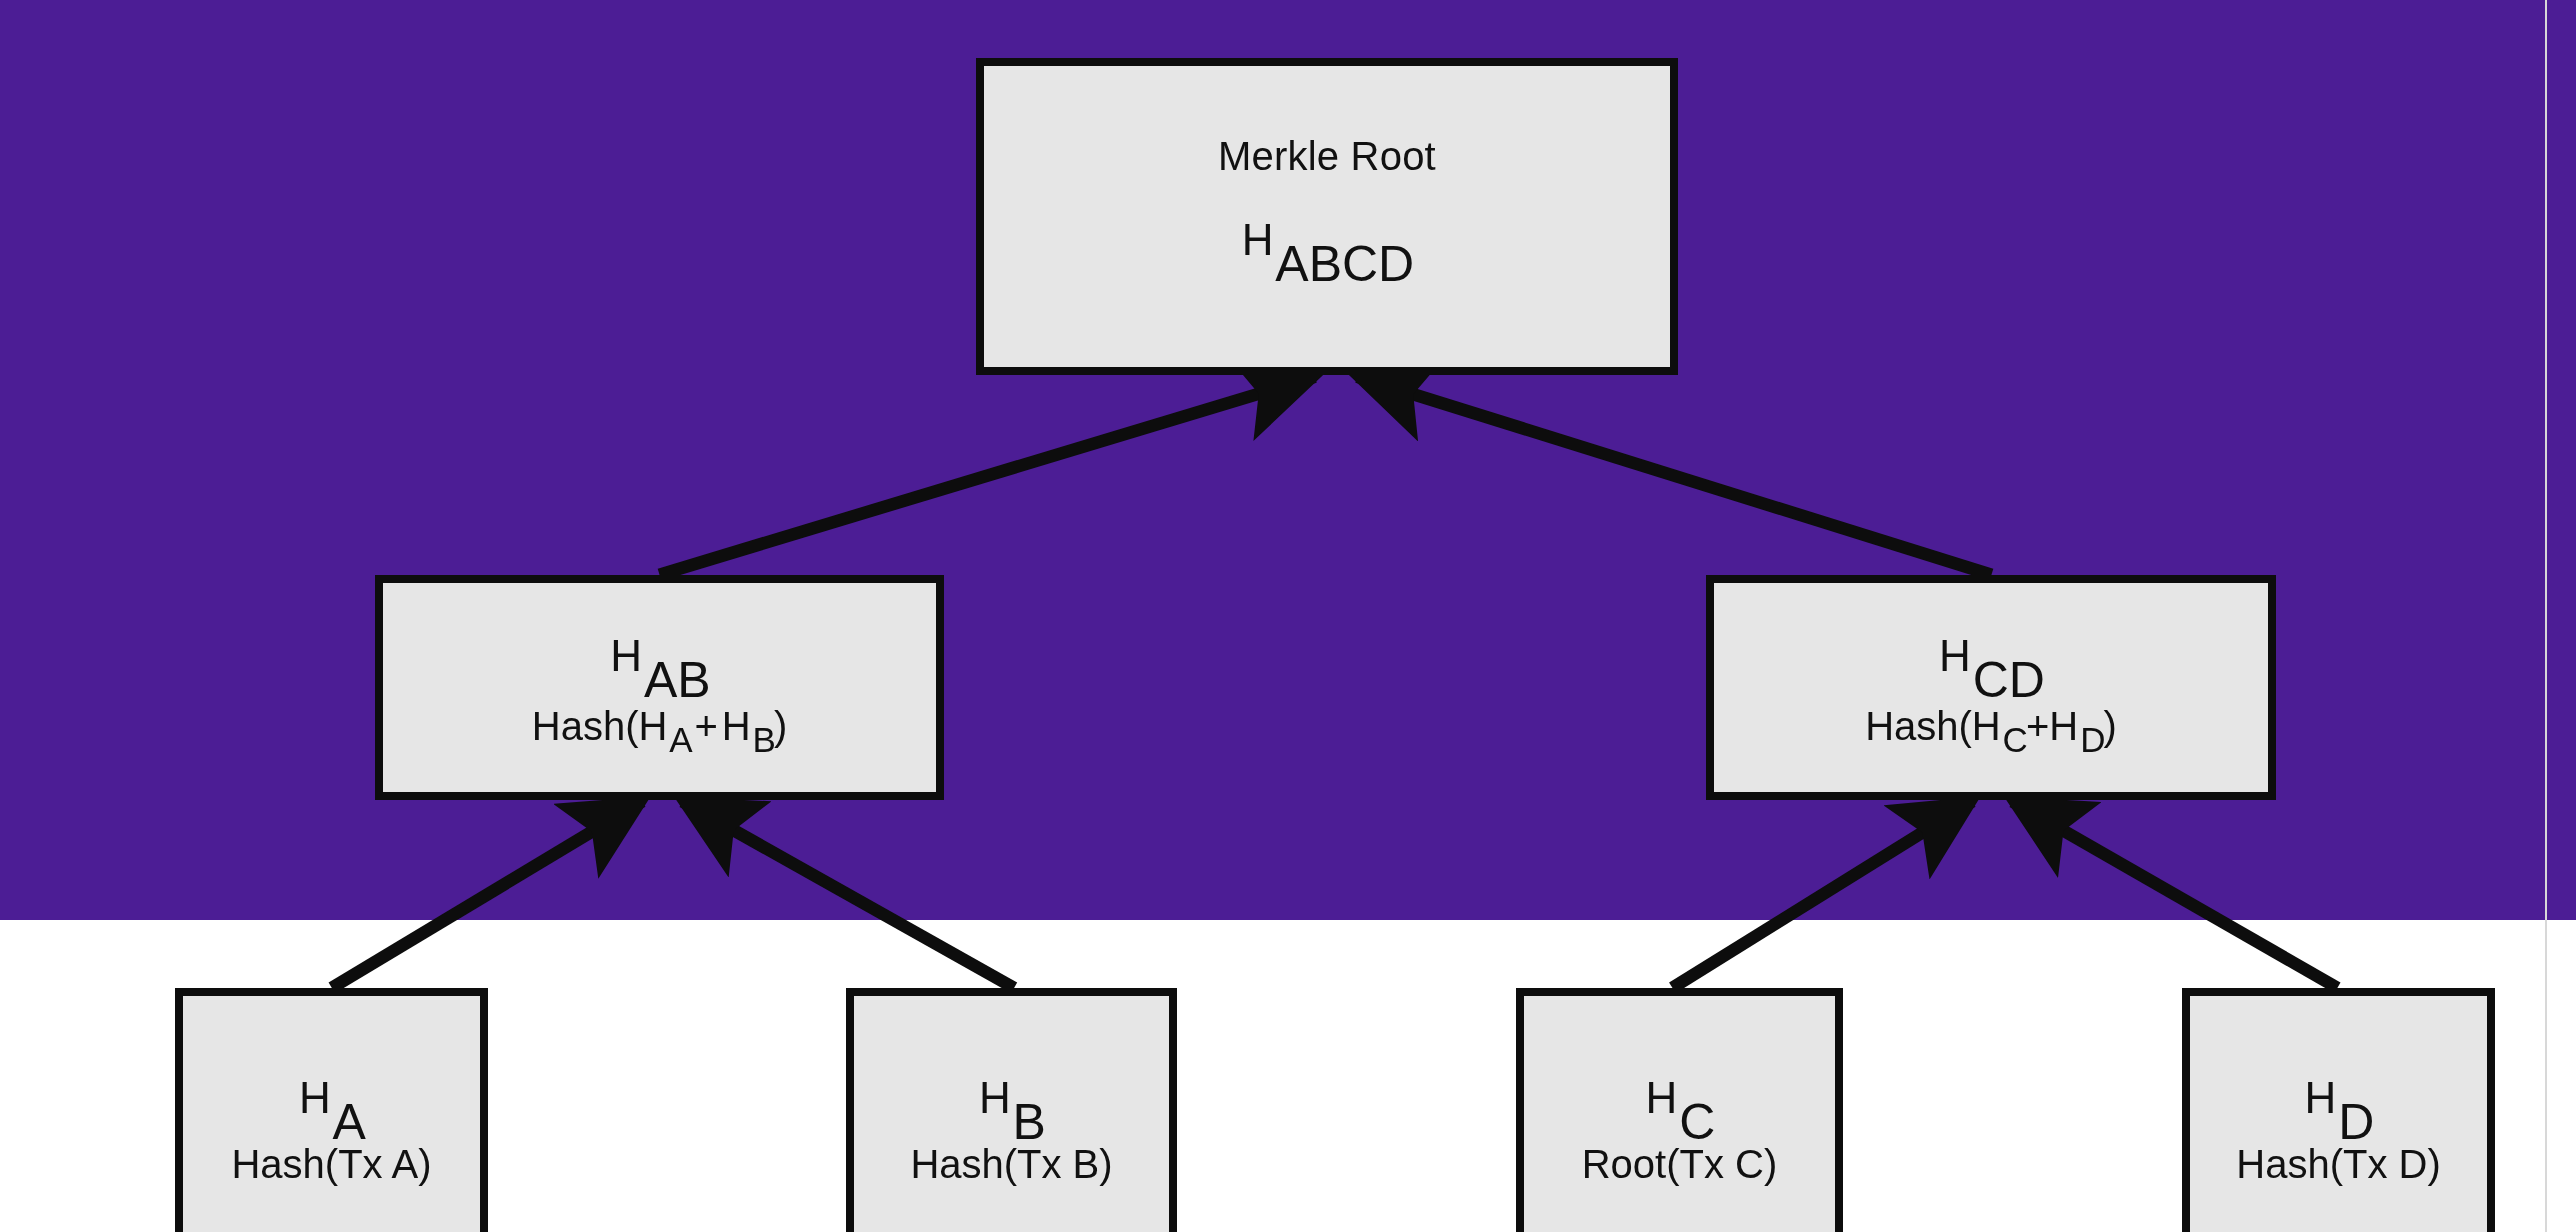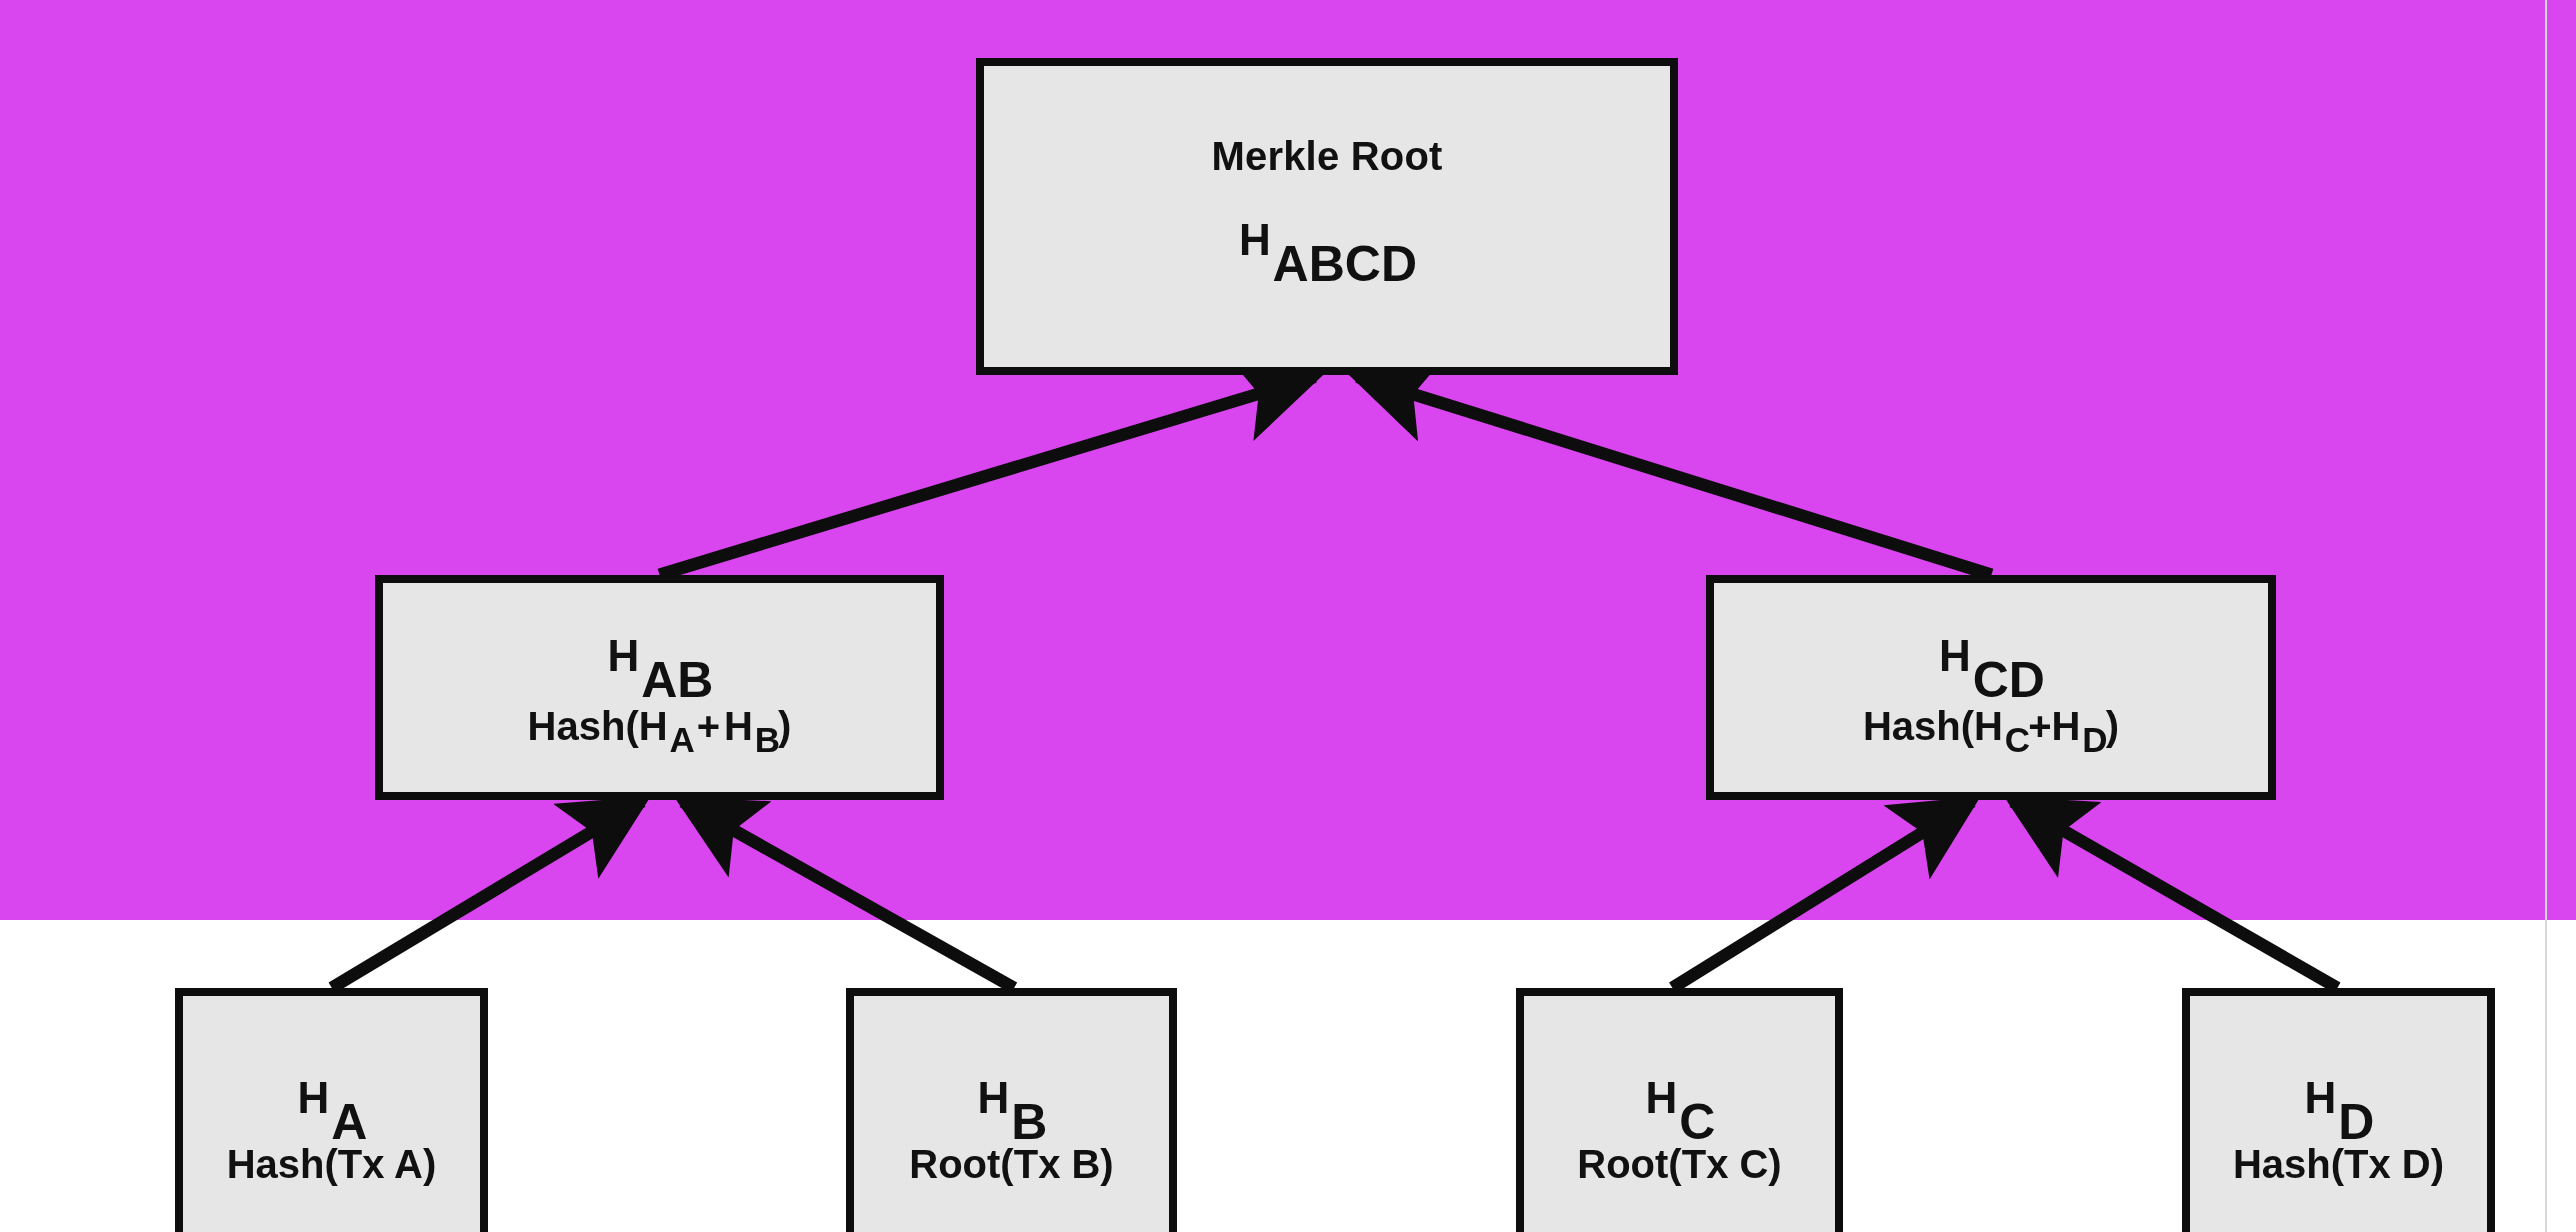--- a/index.html
+++ b/index.html
@@ -10,22 +10,21 @@
   body {
     width: 2576px;
     height: 1232px;
     font-family: "Liberation Sans", sans-serif;
     overflow: hidden;
   }
   #figure {
     position: relative;
     width: 2576px;
     height: 920px;
-    background: #d946ef;
-    font-weight: bold;
+    background: #4c1d95;
   }
   
   .page-edge {
     position: absolute;
     top: 0;
     width: 1.9px;
     height: 1232px;
     background: #d8d8d8;
   }
   
@@ -138,21 +137,21 @@
     <div class="node-line l-hash">
       <span class="hsym">H</span><span class="sub">A</span>
     </div>
     <div class="node-line l-formula">Hash(Tx A)</div>
   </div>
 
   <div class="node tier-leaf" style="left:846px; top:988px; width:331px; height:279px;">
     <div class="node-line l-hash">
       <span class="hsym">H</span><span class="sub">B</span>
     </div>
-    <div class="node-line l-formula">Root(Tx B)</div>
+    <div class="node-line l-formula">Hash(Tx B)</div>
   </div>
 
   <div class="node tier-leaf" style="left:1516px; top:988px; width:327px; height:279px;">
     <div class="node-line l-hash">
       <span class="hsym">H</span><span class="sub">C</span>
     </div>
     <div class="node-line l-formula">Root(Tx C)</div>
   </div>
 
   <div class="node tier-leaf" style="left:2182px; top:988px; width:313px; height:279px;">

